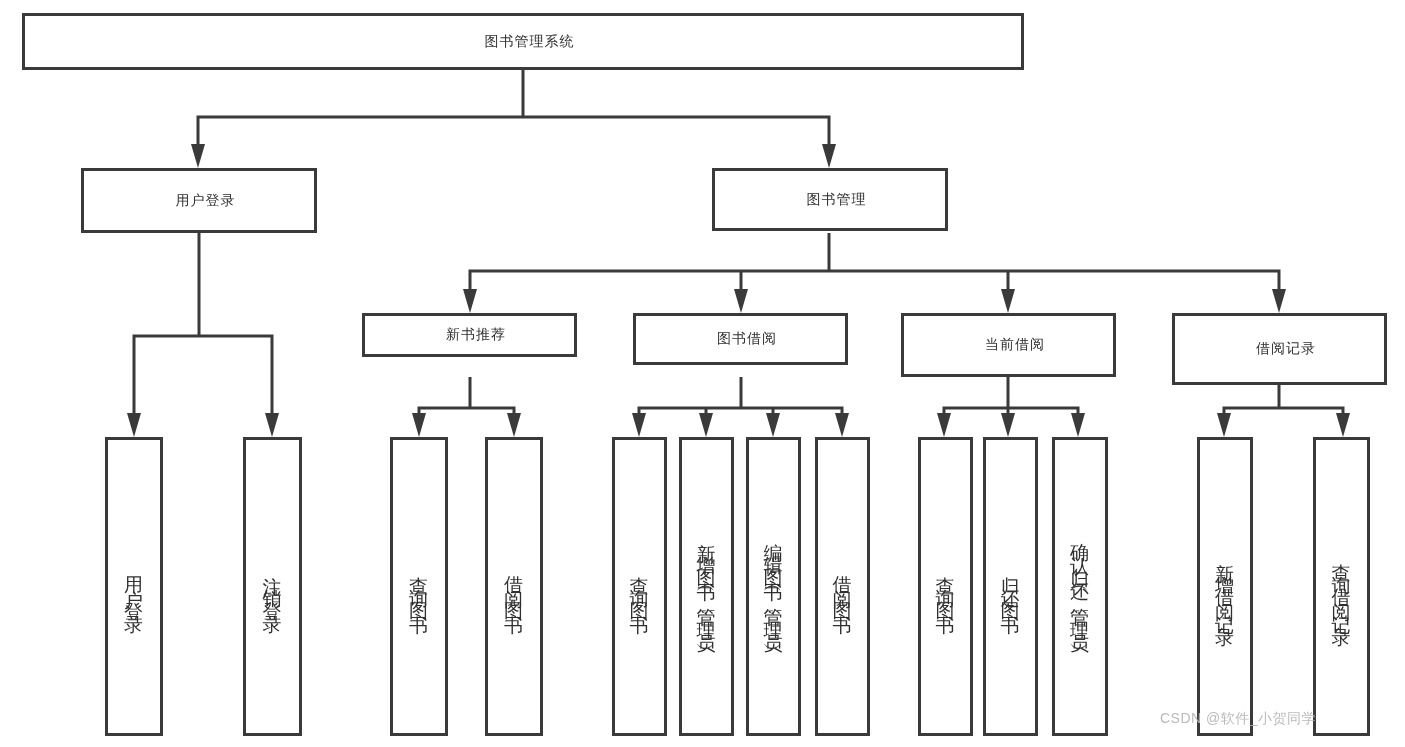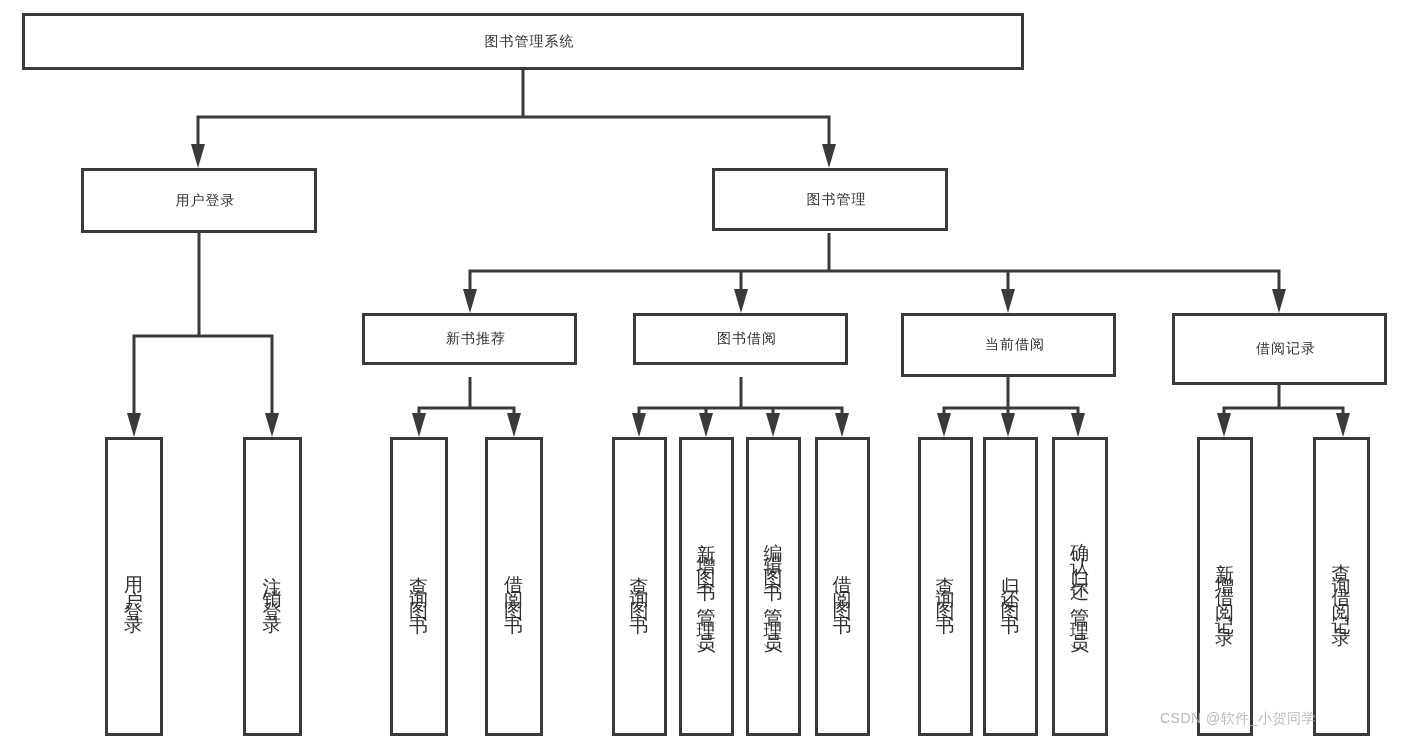--- a/index.html
+++ b/index.html
@@ -98,21 +98,21 @@
     <span>图书管理系统</span>
   </div>
 
   <div class="node hnode" style="left:81px;top:168px;width:236px;height:65px">
     <span>用户登录</span>
   </div>
   <div class="node hnode" style="left:712px;top:168px;width:236px;height:63px">
     <span>图书管理</span>
   </div>
 
-  <div class="node hnode" style="left:362px;top:313px;width:215px;height:52px">
+  <div class="node hnode" style="left:362px;top:313px;width:215px;height:44px">
     <span>新书推荐</span>
   </div>
   <div class="node hnode" style="left:633px;top:313px;width:215px;height:52px">
     <span>图书借阅</span>
   </div>
   <div class="node hnode" style="left:901px;top:313px;width:215px;height:64px">
     <span>当前借阅</span>
   </div>
   <div class="node hnode" style="left:1172px;top:313px;width:215px;height:72px">
     <span>借阅记录</span>

